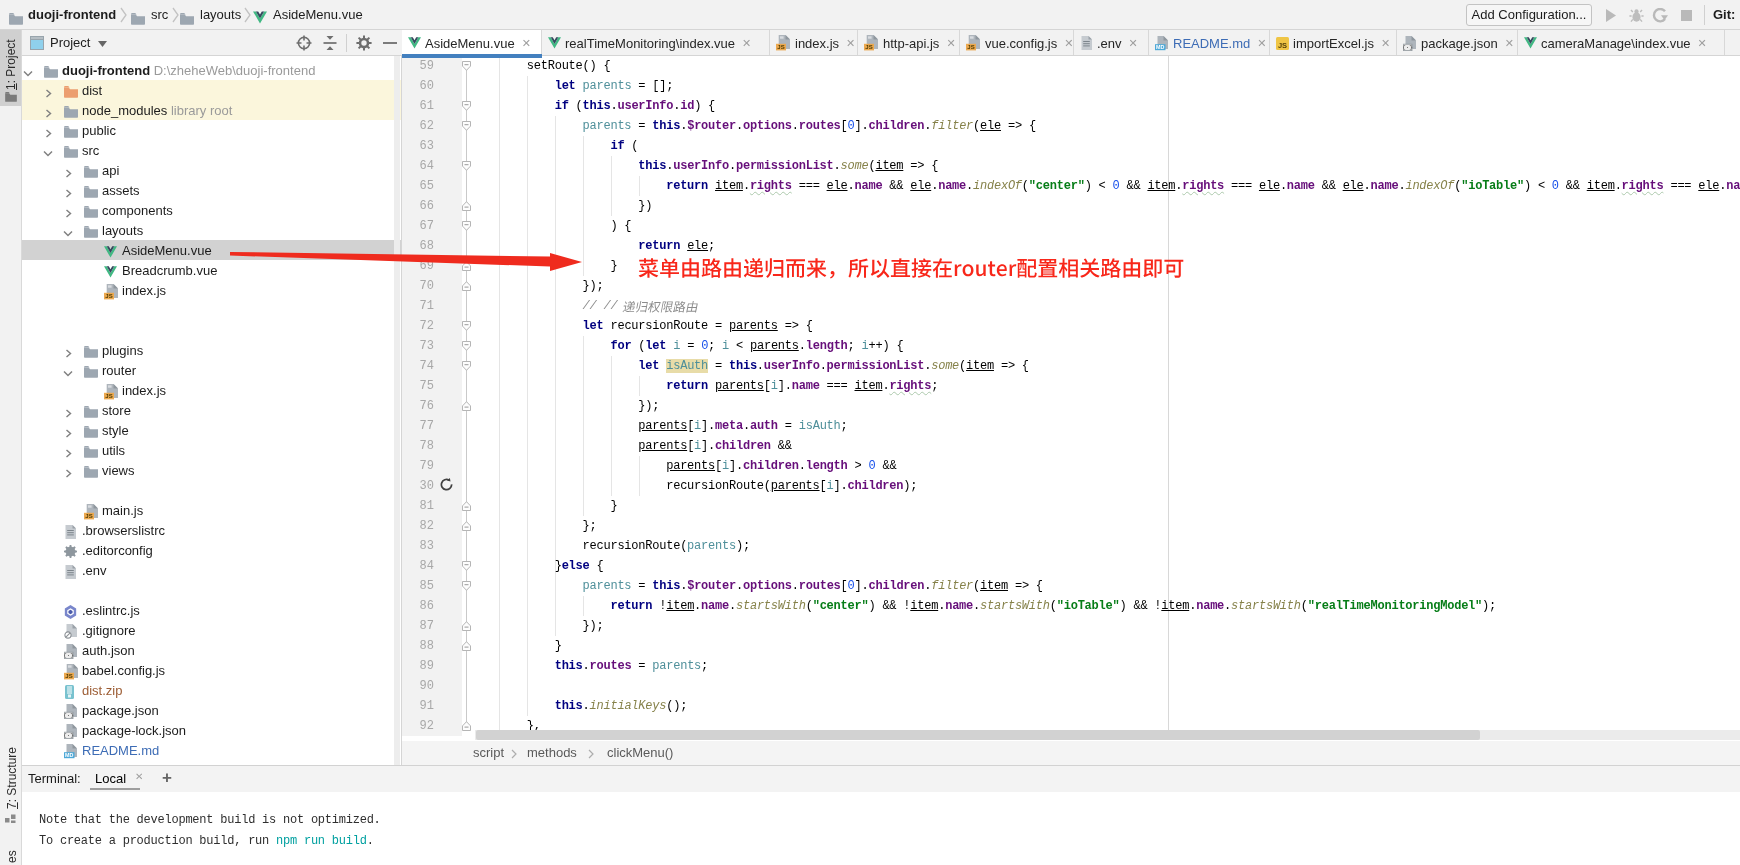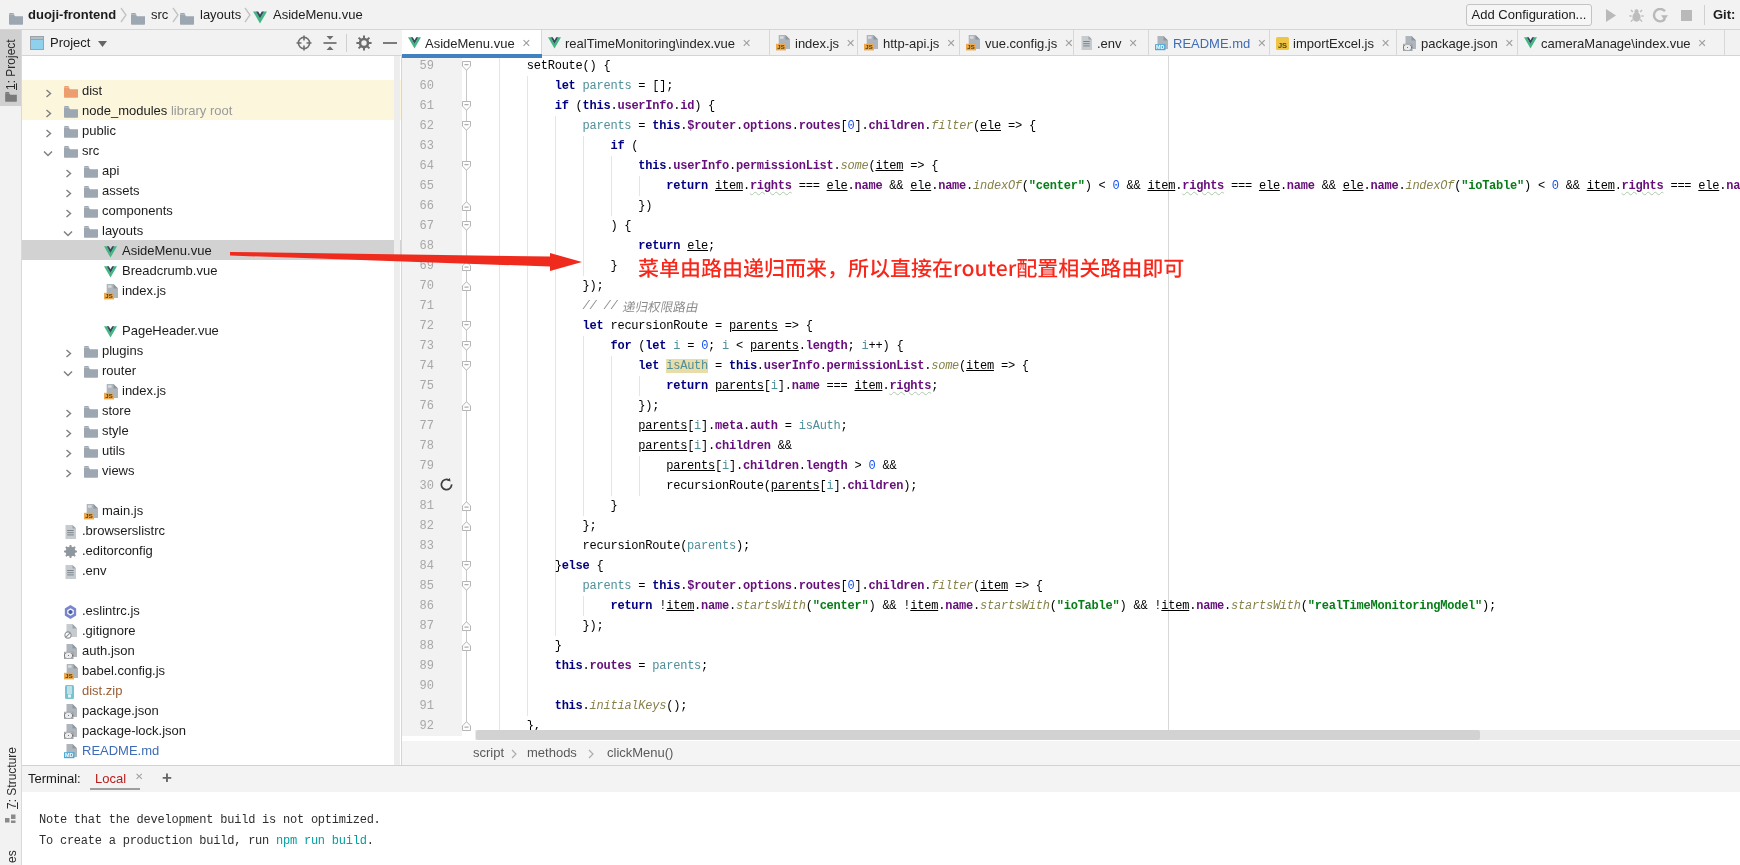--- a/index.html
+++ b/index.html
@@ -127,20 +127,30 @@
       <g stroke="#6E6E6E" stroke-width="2">
         <path d="M8 0.4v3M8 12.6v3M0.4 8h3M12.6 8h3M2.6 2.6l2.2 2.2M11.2 11.2l2.2 2.2M13.4 2.6l-2.2 2.2M4.8 11.2l-2.2 2.2"></path>
       </g>
     </svg>
  <svg style="position:absolute;left:360px;top:5px" width="16" height="16">
       <path stroke="#6E6E6E" stroke-width="1.8" d="M1 8h14"></path>
     </svg>
 </div>
 
 <div id="ptree">
+<div class="trow " style="top:4px">
+      <span style="position:absolute;left:1px;top:5px"><svg width="10" height="9" viewBox="0 0 10 9" style="vertical-align:middle">
+          <path fill="none" stroke="#808080" stroke-width="1.45" d="M1 2.5l4 4 4-4"></path>
+        </svg></span>
+      <span style="position:absolute;left:22px;top:3px"><svg width="14" height="12" viewBox="0 0 14 12" style="vertical-align:middle">
+          <path fill="#9DA7B1" d="M0 1.5h4.6l1.6 1.8H14V11a.8.8 0 0 1-.8.8H.8A.8.8 0 0 1 0 11z"></path>
+          <path fill="#9DA7B1" d="M0 1.2A1.2 1.2 0 0 1 1.2 0h3l1.4 1.6H0z"></path>
+        </svg></span>
+      <span style="position:absolute;left:40px;top:3px;white-space:pre"><b>duoji-frontend</b> <span class="gry">D:\zheheWeb\duoji-frontend</span></span>
+    </div>
 <div class="trow yel" style="top:24px">
       <span style="position:absolute;left:22px;top:5px"><svg width="9" height="9" viewBox="0 0 9 9" style="vertical-align:middle">
           <path fill="none" stroke="#808080" stroke-width="1.45" d="M2.5 1l4 3.5-4 3.5"></path>
         </svg></span>
       <span style="position:absolute;left:42px;top:3px"><svg width="14" height="12" viewBox="0 0 14 12" style="vertical-align:middle">
           <path fill="#EC9E6F" d="M0 1.5h4.6l1.6 1.8H14V11a.8.8 0 0 1-.8.8H.8A.8.8 0 0 1 0 11z"></path>
           <path fill="#EC9E6F" d="M0 1.2A1.2 1.2 0 0 1 1.2 0h3l1.4 1.6H0z"></path>
         </svg></span>
       <span style="position:absolute;left:60px;top:3px;white-space:pre">dist</span>
     </div>
@@ -230,27 +240,20 @@
     </div>
 <div class="trow " style="top:224px">
       <span style="position:absolute;left:82px;top:3px"><svg width="15" height="16" viewBox="0 0 15 16" style="vertical-align:middle">
           <path fill="#AEB5BC" d="M2.7 0h6.8L14 4.6V14H2.7z"></path>
           <path fill="#8F979E" d="M9.5 0 14 4.6H9.5z"></path>
           <path fill="#D8DCE0" d="M4 1.3h3.6v2.4H4z"></path>
           <rect x="0" y="8.8" width="10" height="6.6" fill="#ECA950"></rect>
           <text x="5" y="14.2" font-size="6" font-weight="bold" fill="#4D3A00" text-anchor="middle" font-family="Liberation Sans">JS</text>
         </svg></span>
       <span style="position:absolute;left:100px;top:3px;white-space:pre">index.js</span>
-    </div>
-<div class="trow " style="top:264px">
-      <span style="position:absolute;left:82px;top:3px"><svg width="13" height="12" viewBox="0 0 16 14" style="vertical-align:middle">
-          <path fill="#41B883" d="M0 0h3.3L8 8.1 12.7 0H16L8 13.9z"></path>
-          <path fill="#35495E" d="M3.3 0h2.6L8 3.7 10.1 0h2.6L8 8.1z"></path>
-        </svg></span>
-      <span style="position:absolute;left:100px;top:3px;white-space:pre">PageHeader.vue</span>
     </div>
 <div class="trow " style="top:284px">
       <span style="position:absolute;left:42px;top:5px"><svg width="9" height="9" viewBox="0 0 9 9" style="vertical-align:middle">
           <path fill="none" stroke="#808080" stroke-width="1.45" d="M2.5 1l4 3.5-4 3.5"></path>
         </svg></span>
       <span style="position:absolute;left:62px;top:3px"><svg width="14" height="12" viewBox="0 0 14 12" style="vertical-align:middle">
           <path fill="#9DA7B1" d="M0 1.5h4.6l1.6 1.8H14V11a.8.8 0 0 1-.8.8H.8A.8.8 0 0 1 0 11z"></path>
           <path fill="#9DA7B1" d="M0 1.2A1.2 1.2 0 0 1 1.2 0h3l1.4 1.6H0z"></path>
         </svg></span>
       <span style="position:absolute;left:80px;top:3px;white-space:pre">plugins</span>
@@ -722,21 +725,21 @@
  <span style="position:absolute;left:125px;top:4px">methods</span>
  <svg style="position:absolute;left:186px;top:8px" width="6" height="10">
       <path fill="none" stroke="#ADADAD" stroke-width="1.2" d="M1 1l4 4-4 4"></path>
     </svg>
  <span style="position:absolute;left:205px;top:4px">clickMenu()</span>
 </div>
 
 <div id="term">
  <div id="thead">
   <span style="position:absolute;left:6px;top:5px;color:#1a1a1a">Terminal:</span>
-  <span style="position:absolute;left:73px;top:5px;color:#b91c1c">Local</span>
+  <span style="position:absolute;left:73px;top:5px;color:#000000">Local</span>
   <div style="position:absolute;left:68px;top:22px;width:50px;height:2px;background:#9E9E9E"></div>
   <span style="position:absolute;left:113px;top:5px;color:#9E9E9E;font-size:10px">✕</span>
   <span style="position:absolute;left:140px;top:2px;color:#666;font-size:17px;font-weight:bold">+</span>
  </div>
  <div class="mono" style="position:absolute;left:17px;top:47px;color:#2e2e2e;white-space:pre">Note that the development build is not optimized.</div>
  <div class="mono" style="position:absolute;left:17px;top:68px;color:#2e2e2e;white-space:pre">To create a production build, run <span style="color:#00A0A0">npm run build</span>.</div>
 </div>
 
 <svg style="position:absolute;left:0;top:240px;z-index:50" width="1200" height="60" viewBox="0 0 1200 60">
  <polygon points="230,12 550,16.5 550,13 582,22 550,31 550,26.5 230,15.5" fill="#EF2B1E"></polygon>

